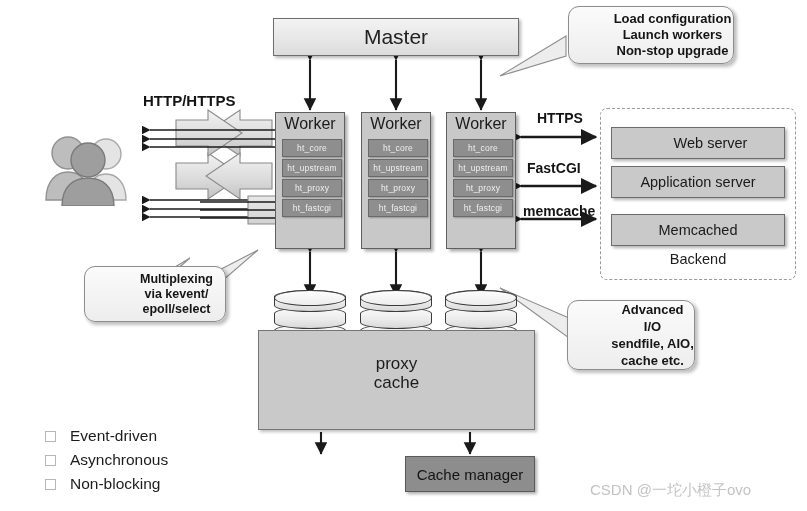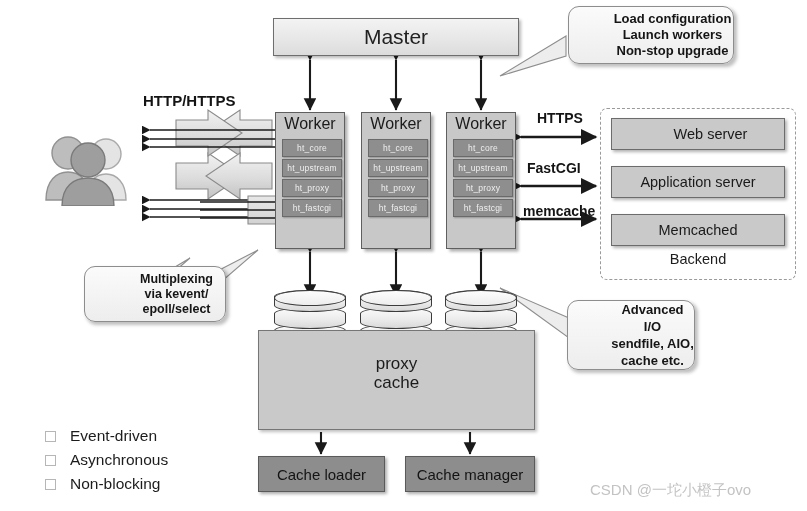--- a/index.html
+++ b/index.html
@@ -61,21 +61,21 @@
   }
   .m0{top:26px;} .m1{top:46px;} .m2{top:66px;} .m3{top:86px;}
 
   
   #backend{
     position:absolute;left:600px;top:108px;width:196px;height:172px;
     border:1.4px dashed #9a9a9a;border-radius:7px;background:#fff;
     box-sizing:border-box;
   }
   #backend .graybox{position:absolute;left:10px;width:174px;height:32px;font-size:14.5px;}
-  #bk0{top:9px;padding-left:25px;} #bk1{top:57px;} #bk2{top:105px;}
+  #bk0{top:18px;padding-left:25px;} #bk1{top:57px;} #bk2{top:105px;}
   #backend .bk-label{
     position:absolute;left:0;top:142px;width:100%;text-align:center;
     font-size:14.5px;color:#1d1d1d;
   }
 
   
   #proxycache{
     position:absolute;left:258px;top:330px;width:277px;height:100px;
     background:#c9c9c9;border:1.1px solid #767676;
     box-shadow:2px 2px 3px rgba(0,0,0,.25);box-sizing:border-box;
@@ -301,23 +301,20 @@
       <div class="top"></div>
   </div>
 
   <div id="proxycache">
     <div class="pc-label">
       <span>proxy</span><br>
       <span>cache</span>
     </div>
   </div>
 
-  <div class="box darkbox" id="cacheloader">
-    <span>Cache loader</span>
-  </div>
   <div class="box darkbox" id="cachemanager">
     <span>Cache manager</span>
   </div>
 
   <div class="callout" id="callout-master">
     <div>
       <span>Load configuration</span><br>
       <span>Launch workers</span><br>
       <span>Non-stop upgrade</span>
     </div>

